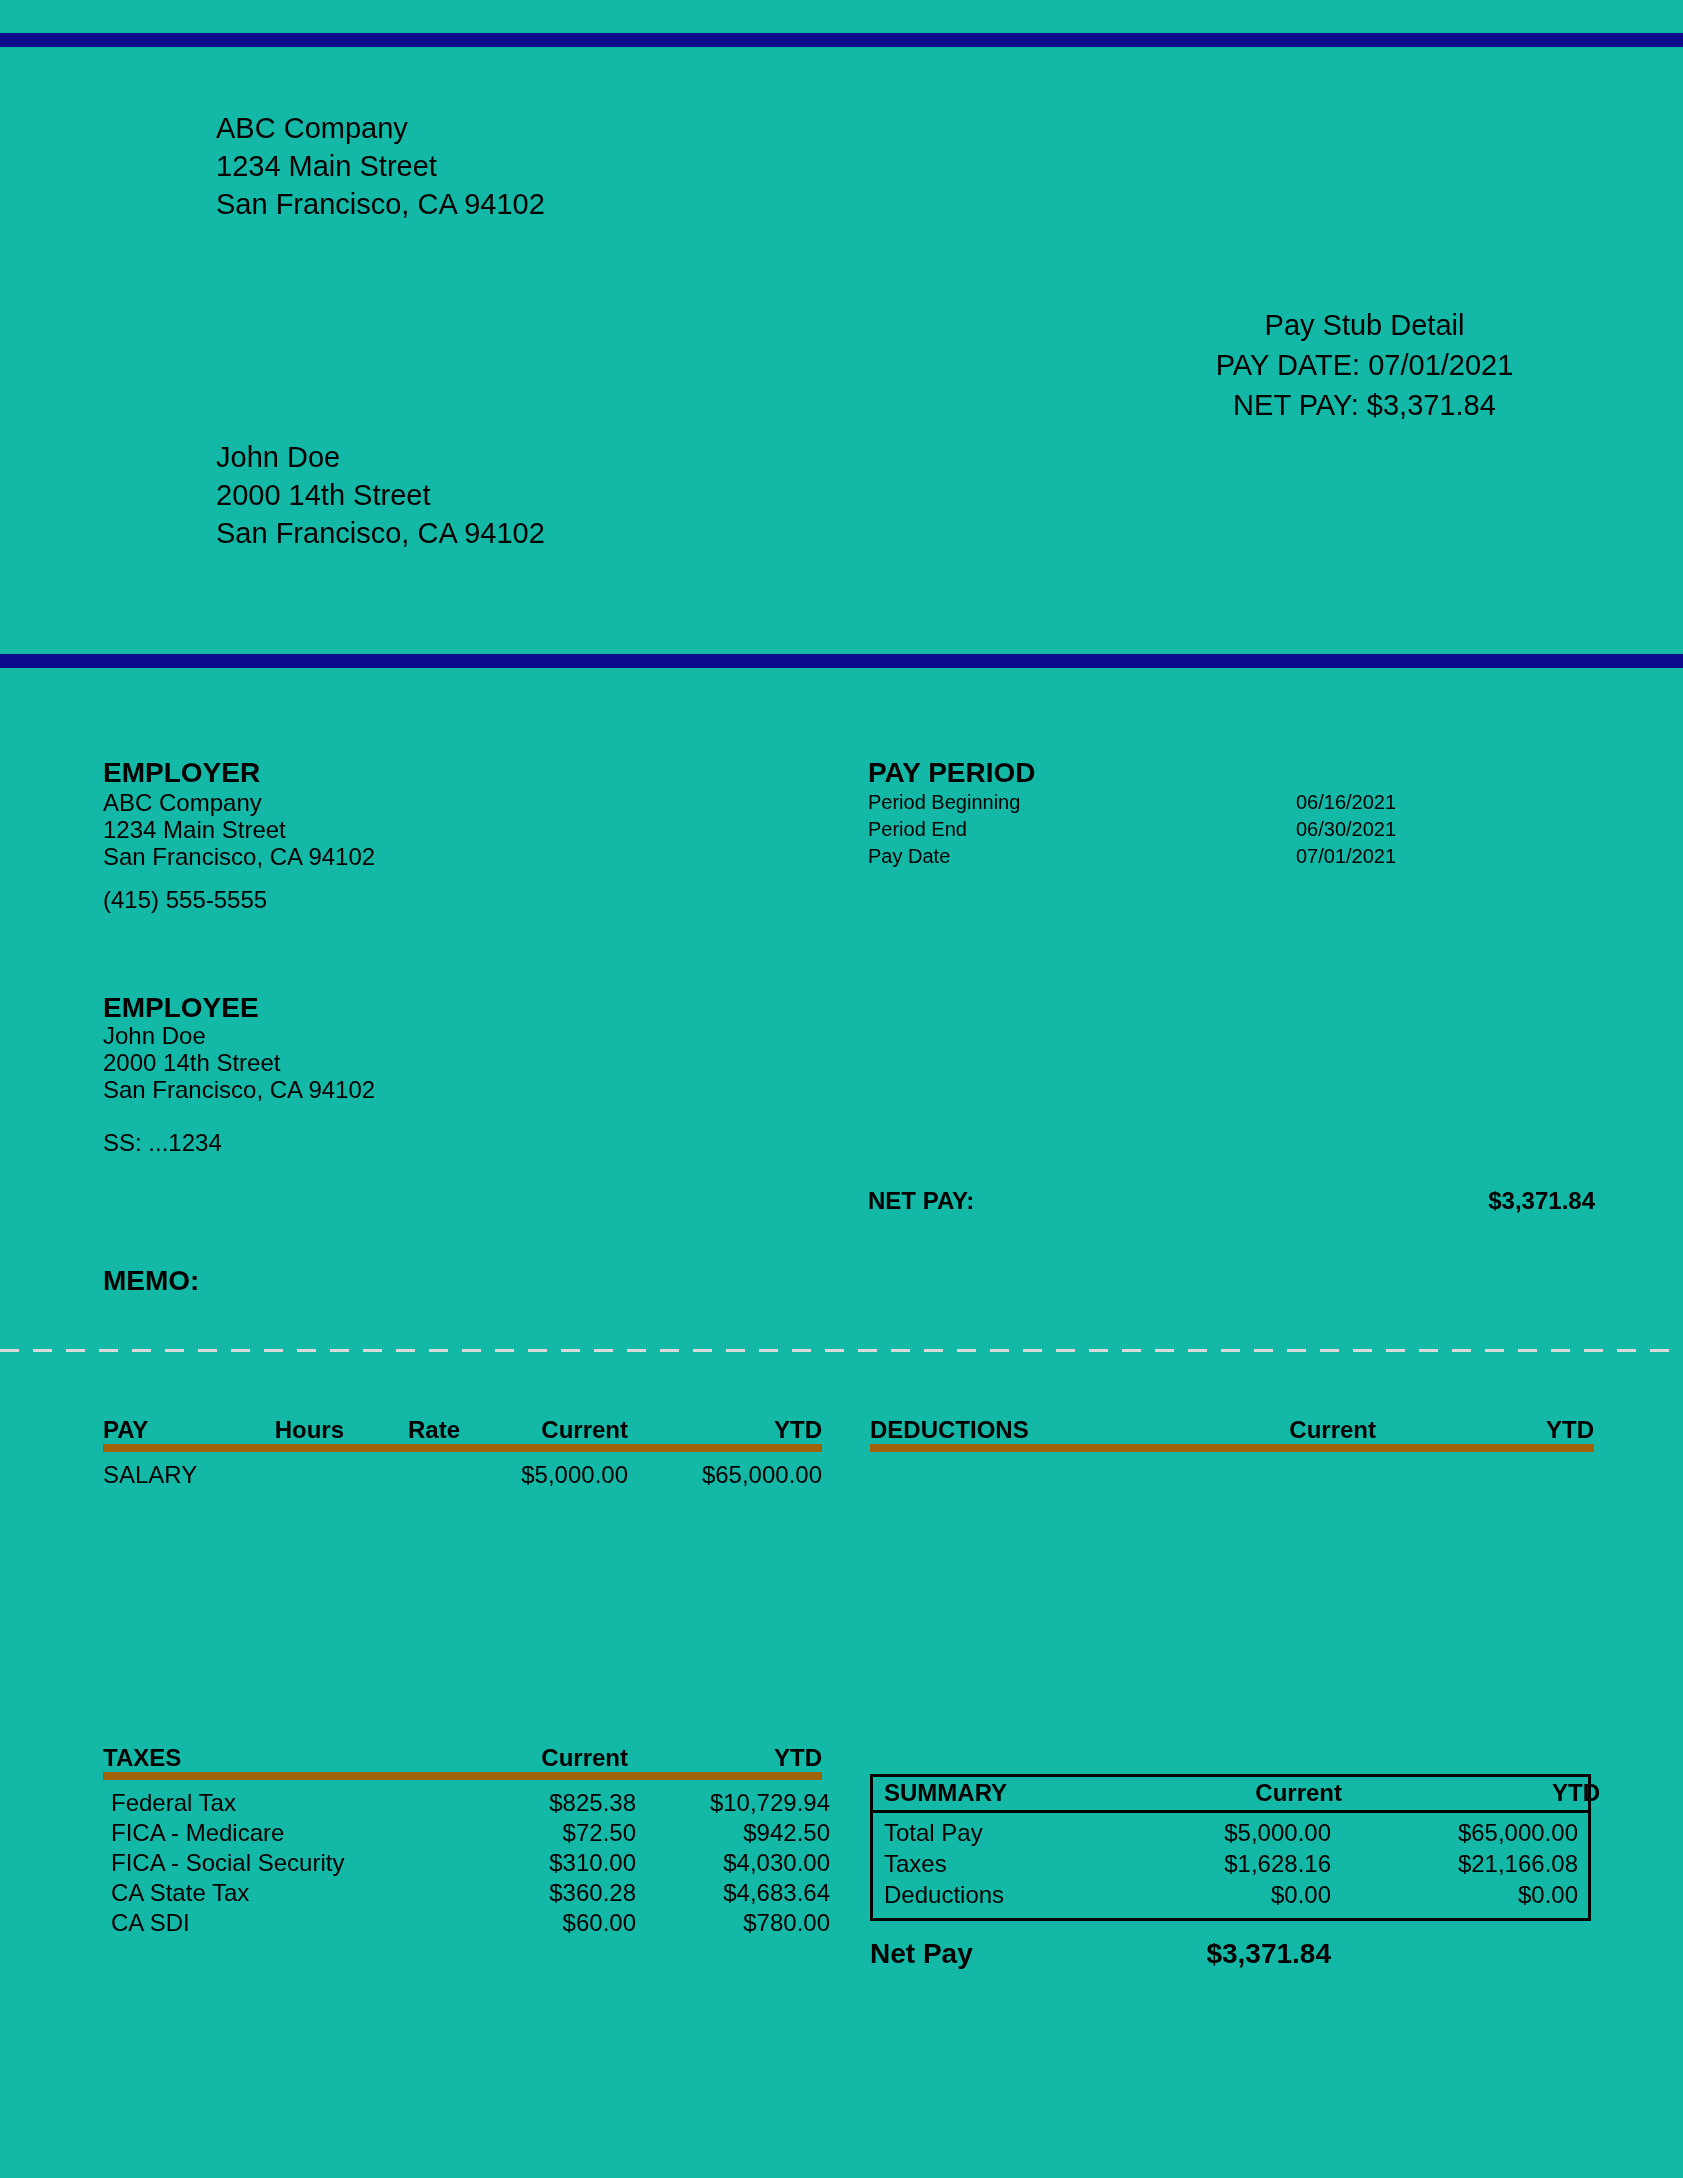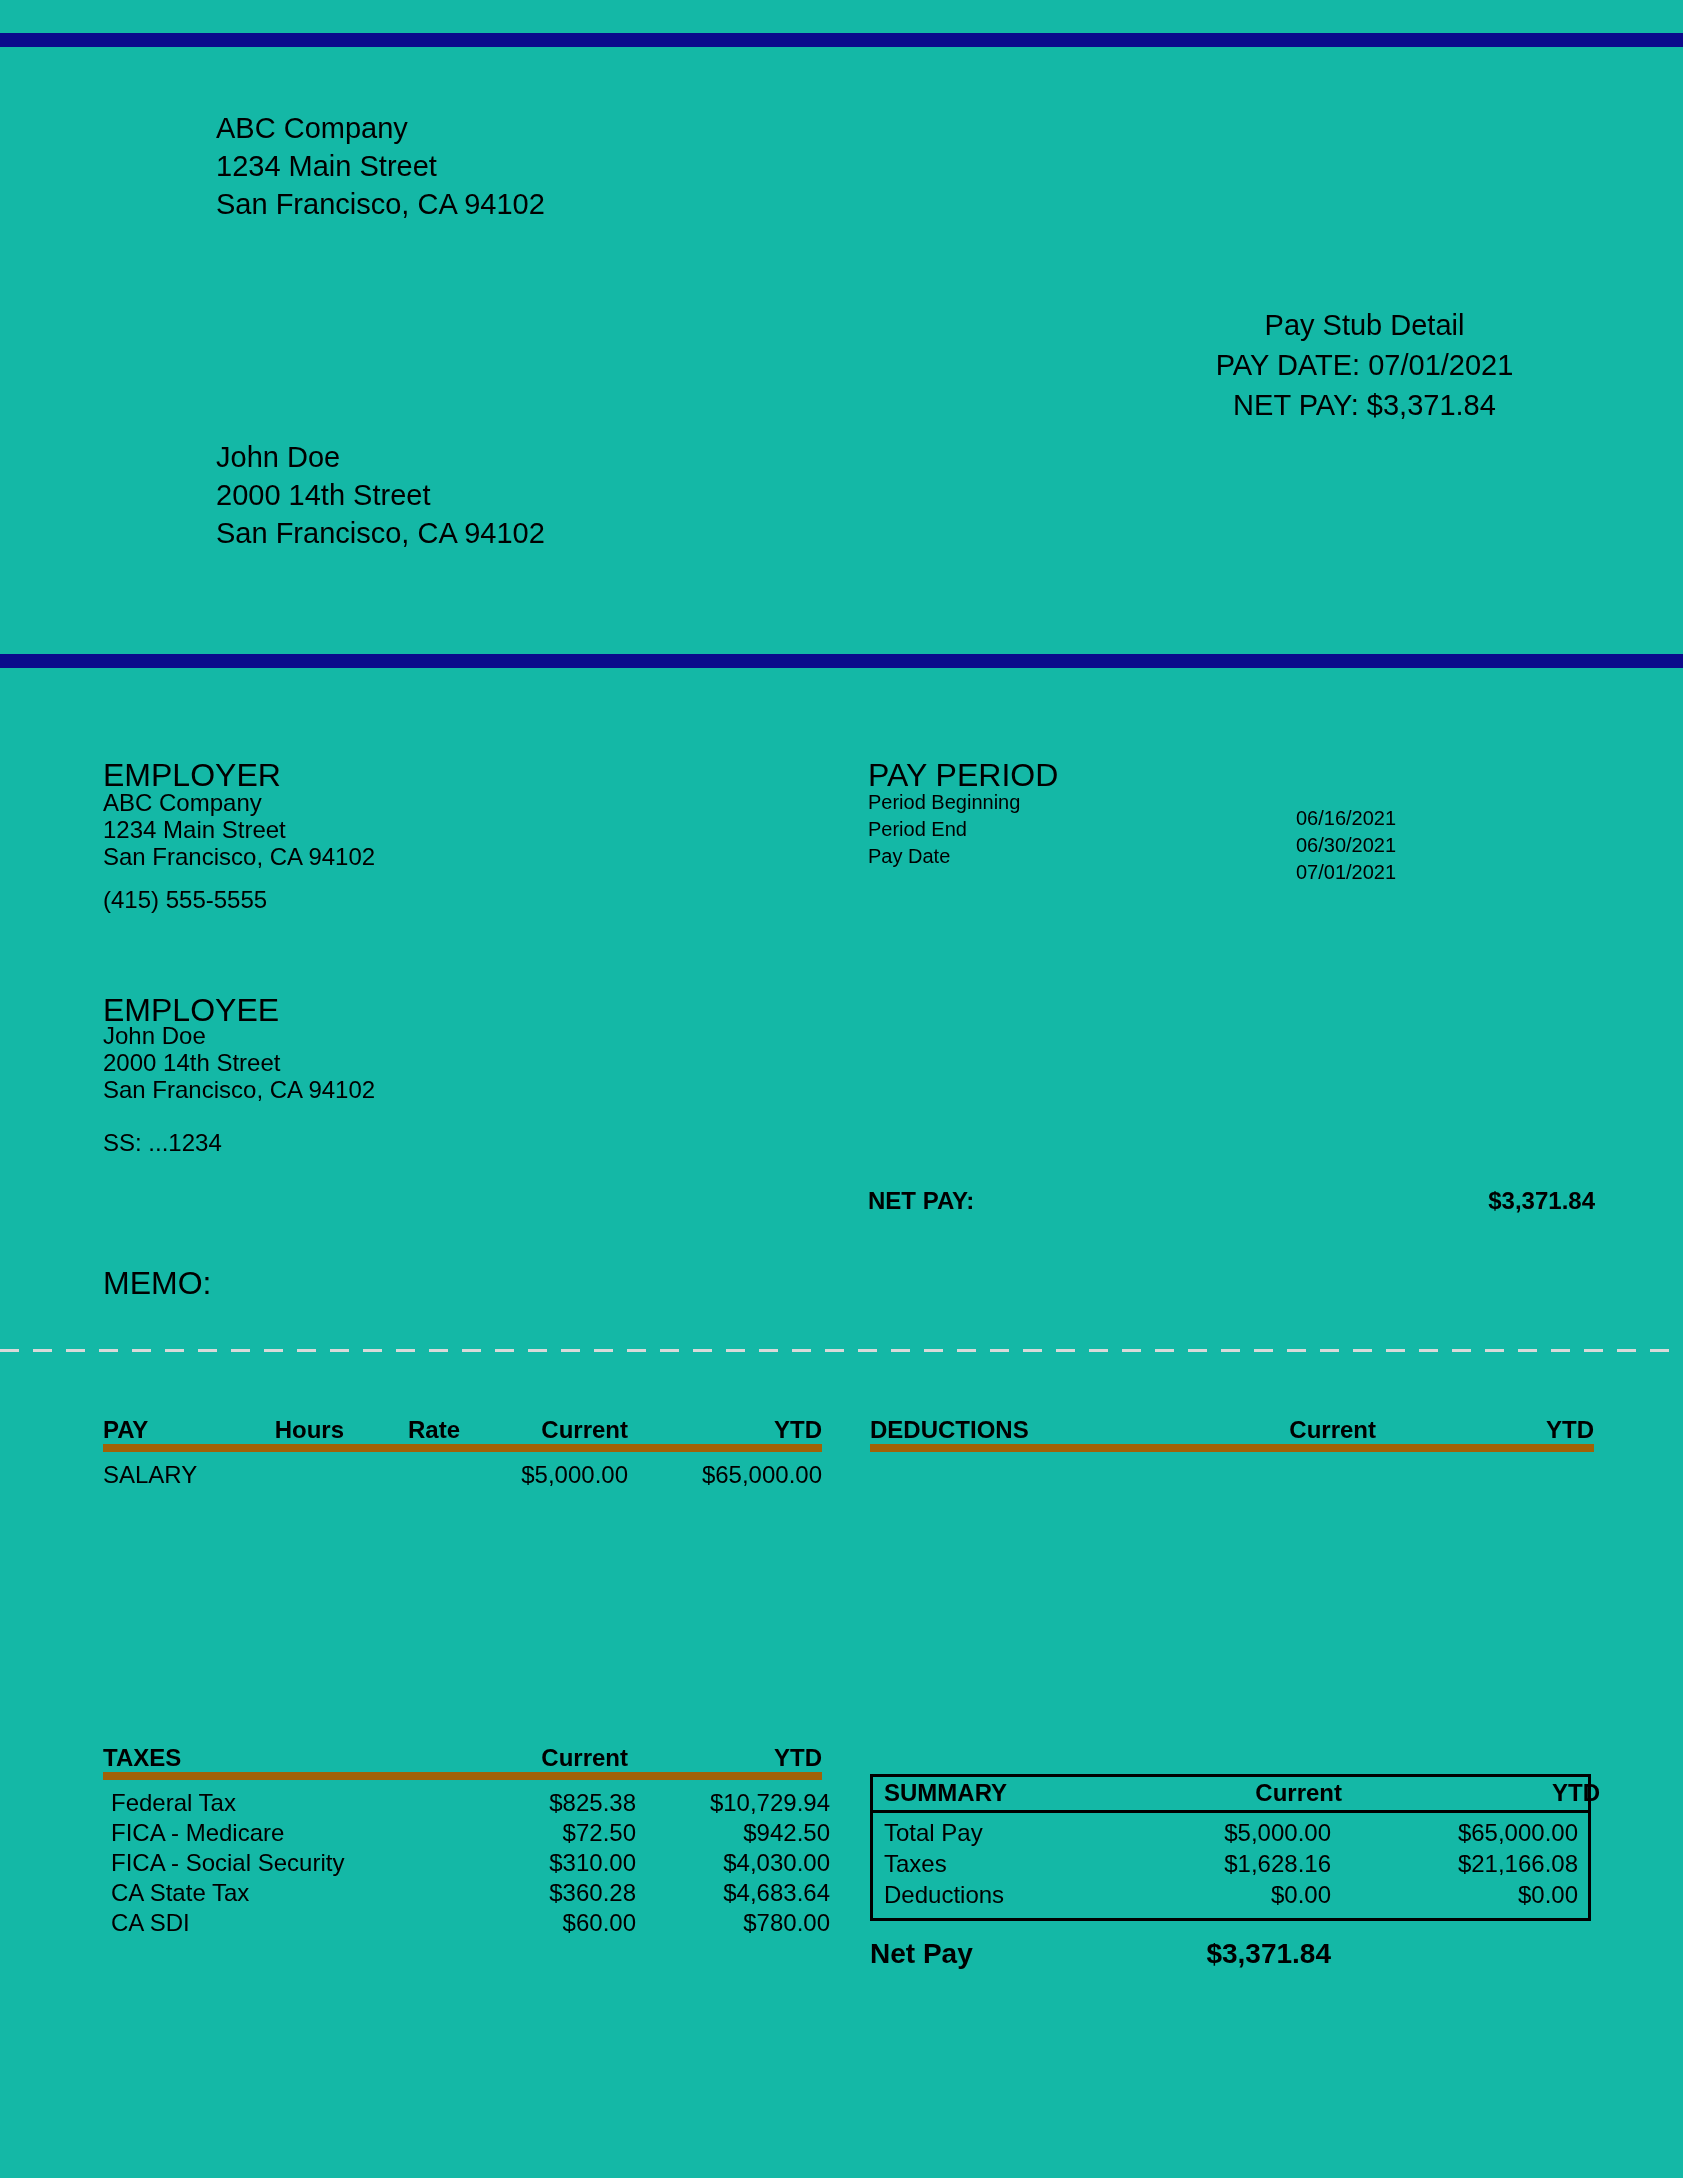--- a/index.html
+++ b/index.html
@@ -16,28 +16,28 @@
   .bar-top { top:33px; }
   .bar-mid { top:654px; }
 
   
   .addr-lg { position:absolute; font-size:29px; line-height:38px; }
   .company-block { left:216px; top:109px; }
   .employee-block { left:216px; top:438px; }
   .stub-header { position:absolute; left:1018px; top:305px; width:693px; text-align:center; font-size:29px; line-height:40px; }
 
   
-  .sec-heading { position:absolute; font-size:32px; font-weight:normal; }
+  .sec-heading { position:absolute; font-size:28px; font-weight:bold; }
   .addr-sm { position:absolute; font-size:24px; line-height:27px; }
   .plain-sm { position:absolute; font-size:24px; }
 
   
   .pp-rows { position:absolute; left:868px; top:789px; width:727px; font-size:20px; line-height:27px; }
   .pp-row { position:relative; }
-  .pp-value { position:absolute; left:428px; top:0;margin-top:16px; }
+  .pp-value { position:absolute; left:428px; top:0; }
 
   
   .netpay-row { position:absolute; left:868px; top:1187px; width:727px; display:flex; justify-content:space-between; font-size:24px; font-weight:bold; }
 
   .dashed-sep { position:absolute; left:0; top:1349px; width:1683px; height:3px;
     background:repeating-linear-gradient(to right,#d9d9d9 0 19px,transparent 19px 33px); }
 
   
   .tbl { position:absolute; font-size:24px; }
   .tbl-head { display:grid; font-weight:bold; border-bottom:8px solid #a16207; }

